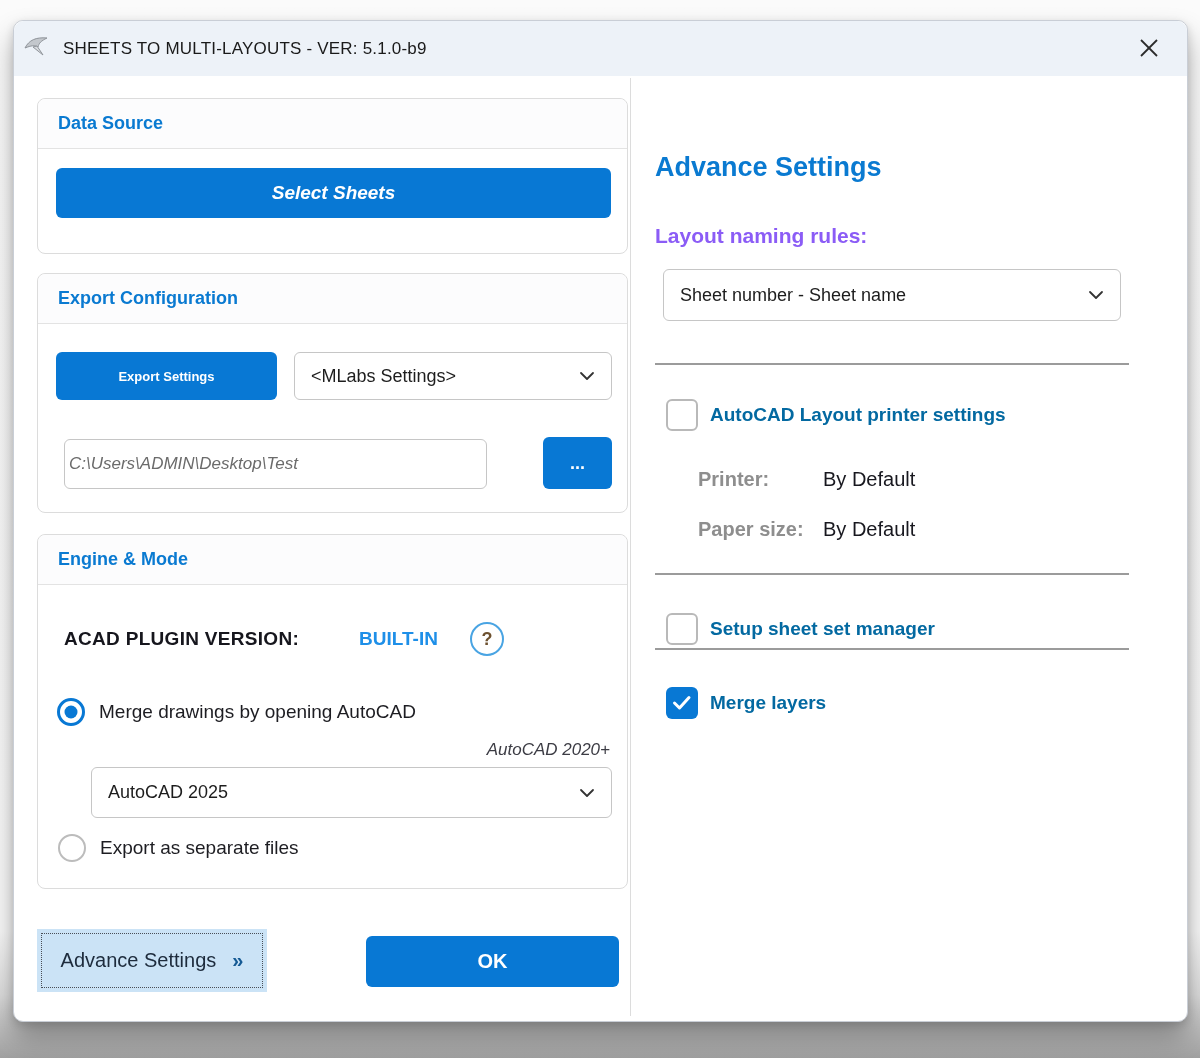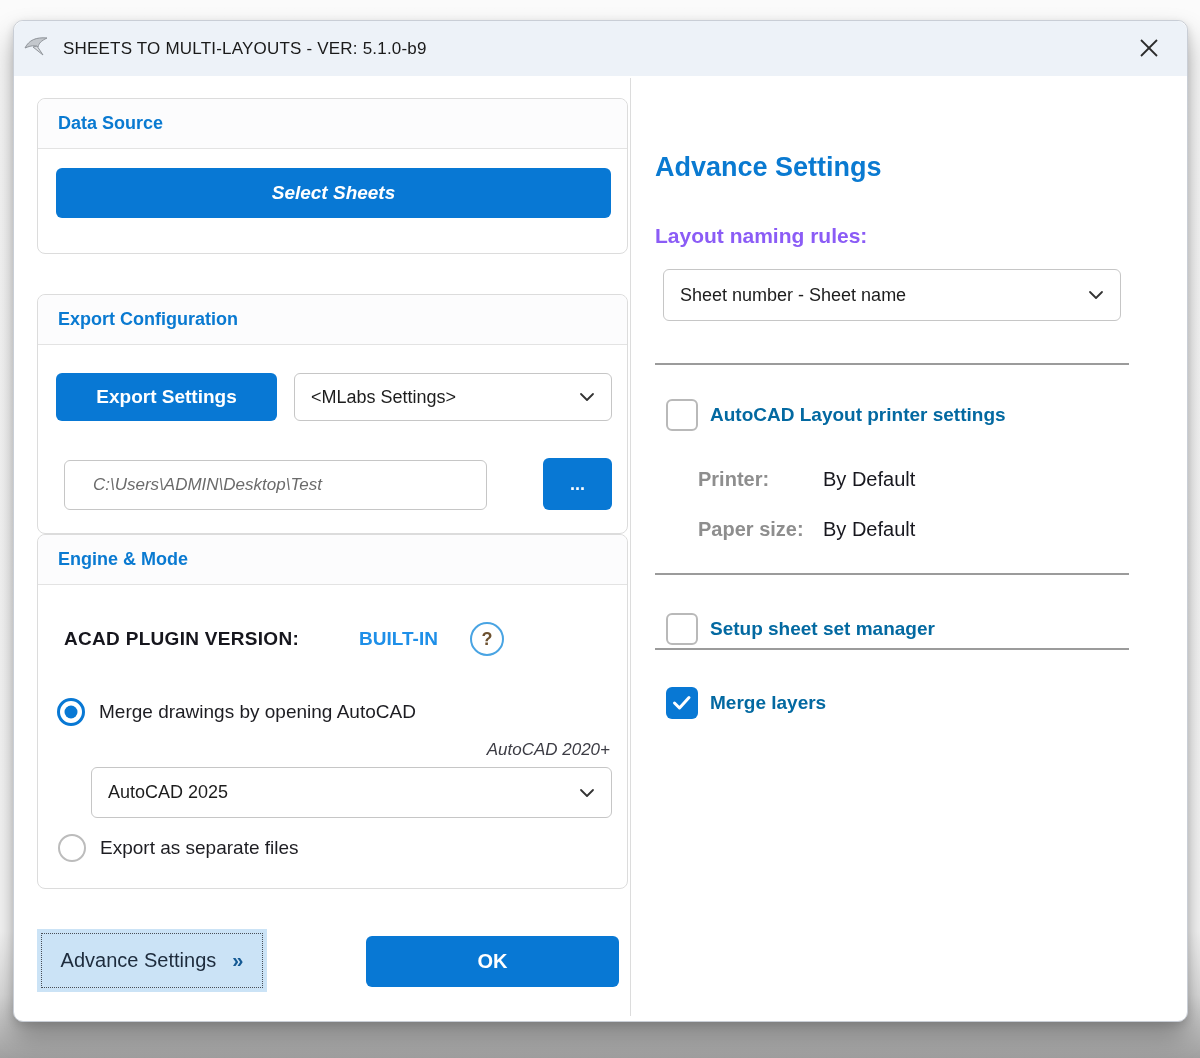--- a/index.html
+++ b/index.html
@@ -21,43 +21,43 @@
   }
   .title { font-size:17px; color:#1a1a1a; margin-left:14px; letter-spacing:.2px; }
   .close-btn {
     position:absolute; right:20px; top:11px; width:36px; height:34px;
     background:transparent; border:none; display:flex; align-items:center;
     justify-content:center; cursor:pointer;
   }
   
   .section { position:absolute; background:#fff; border:1px solid #dcdcdc; border-radius:8px; }
   #sec-data-source { left:23px; top:77px;  width:591px; height:156px; }
-  #sec-export     { left:23px; top:252px; width:591px; height:240px;margin-top:21px; }
+  #sec-export     { left:23px; top:252px; width:591px; height:240px; }
   #sec-engine     { left:23px; top:513px; width:591px; height:355px; }
   .section-hd {
     height:50px; border-bottom:1px solid #e3e3e3; background:#fcfcfd;
     border-radius:8px 8px 0 0; display:flex; align-items:center; padding:0 20px;
   }
   .section-title { color:#0a7ad1; font-weight:bold; font-size:18px; }
   .btn {
     border:none; border-radius:6px; background:#0878d4; color:#fff;
     font-weight:bold; font-family:inherit; cursor:pointer;
   }
   #btn-select-sheets { position:absolute; left:18px; top:69px; width:555px; height:50px; font-size:19px;font-style:italic; }
-  #btn-export-settings { position:absolute; left:18px; top:78px; width:221px; height:48px; font-size:19px; }
+  #btn-export-settings { position:absolute; left:18px; top:78px; width:221px; height:48px; font-size:13px; }
   .dropdown {
     position:absolute; background:#fff; border:1px solid #c6c6c6; border-radius:6px;
     display:flex; align-items:center; justify-content:space-between;
     padding:0 16px; cursor:pointer;
   }
   .dropdown .val { font-size:18px; color:#1d1d1d; white-space:nowrap; }
   #dd-preset { left:256px; top:78px; width:318px; height:48px; }
   .path-input {
     position:absolute; left:26px; top:165px; width:423px; height:50px;
-    border:1px solid #c6c6c6; border-radius:6px; padding:0 28px;
+    border:1px solid #c6c6c6; border-radius:6px; padding:0 4px;
     font-style:italic; font-size:17px; color:#6b6b6b; font-family:inherit; background:#fff;
   }
   #btn-browse { position:absolute; left:505px; top:163px; width:69px; height:52px; font-size:18px; }
   .version-row { position:absolute; left:26px; top:87px; display:flex; align-items:center; }
   .acad-label { font-size:19px; font-weight:bold; color:#16161d; letter-spacing:.3px; }
   .builtin { font-size:19px; font-weight:bold; color:#1e8fe8; margin-left:60px; }
   .help {
     width:34px; height:34px; border:2px solid #49a4e3; border-radius:50%;
     margin-left:32px; display:flex; align-items:center; justify-content:center;
     font-weight:bold; font-size:18px; color:#6d512f; cursor:pointer; background:#fff;

